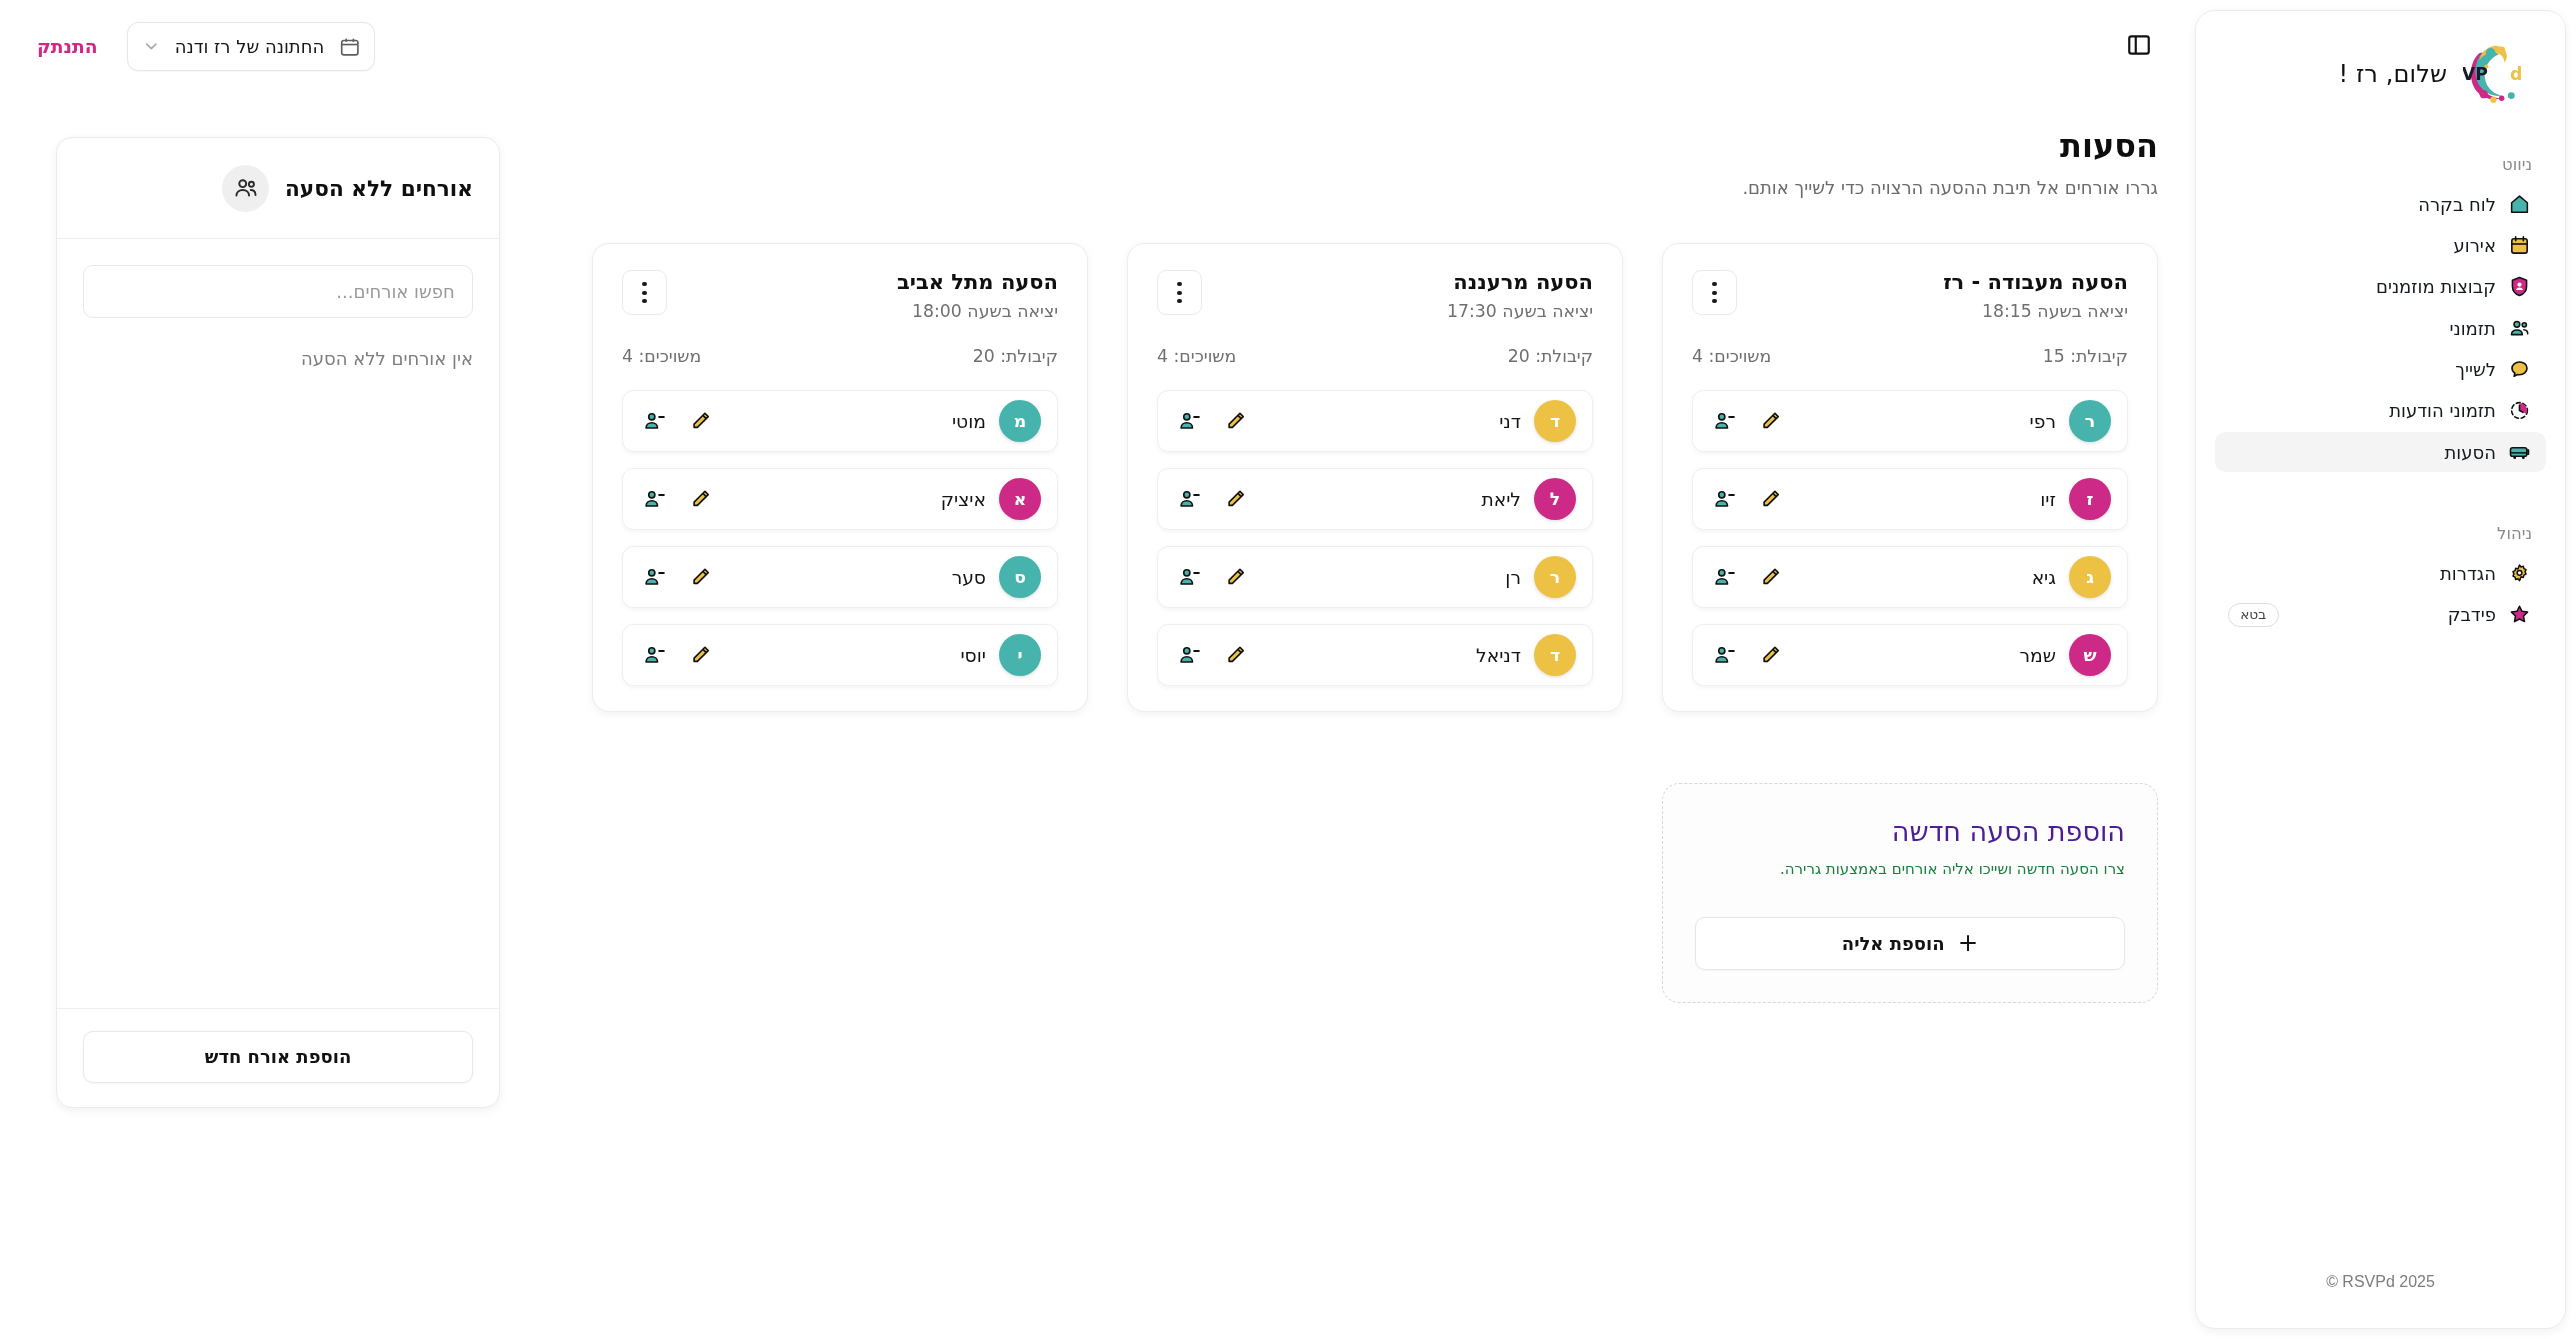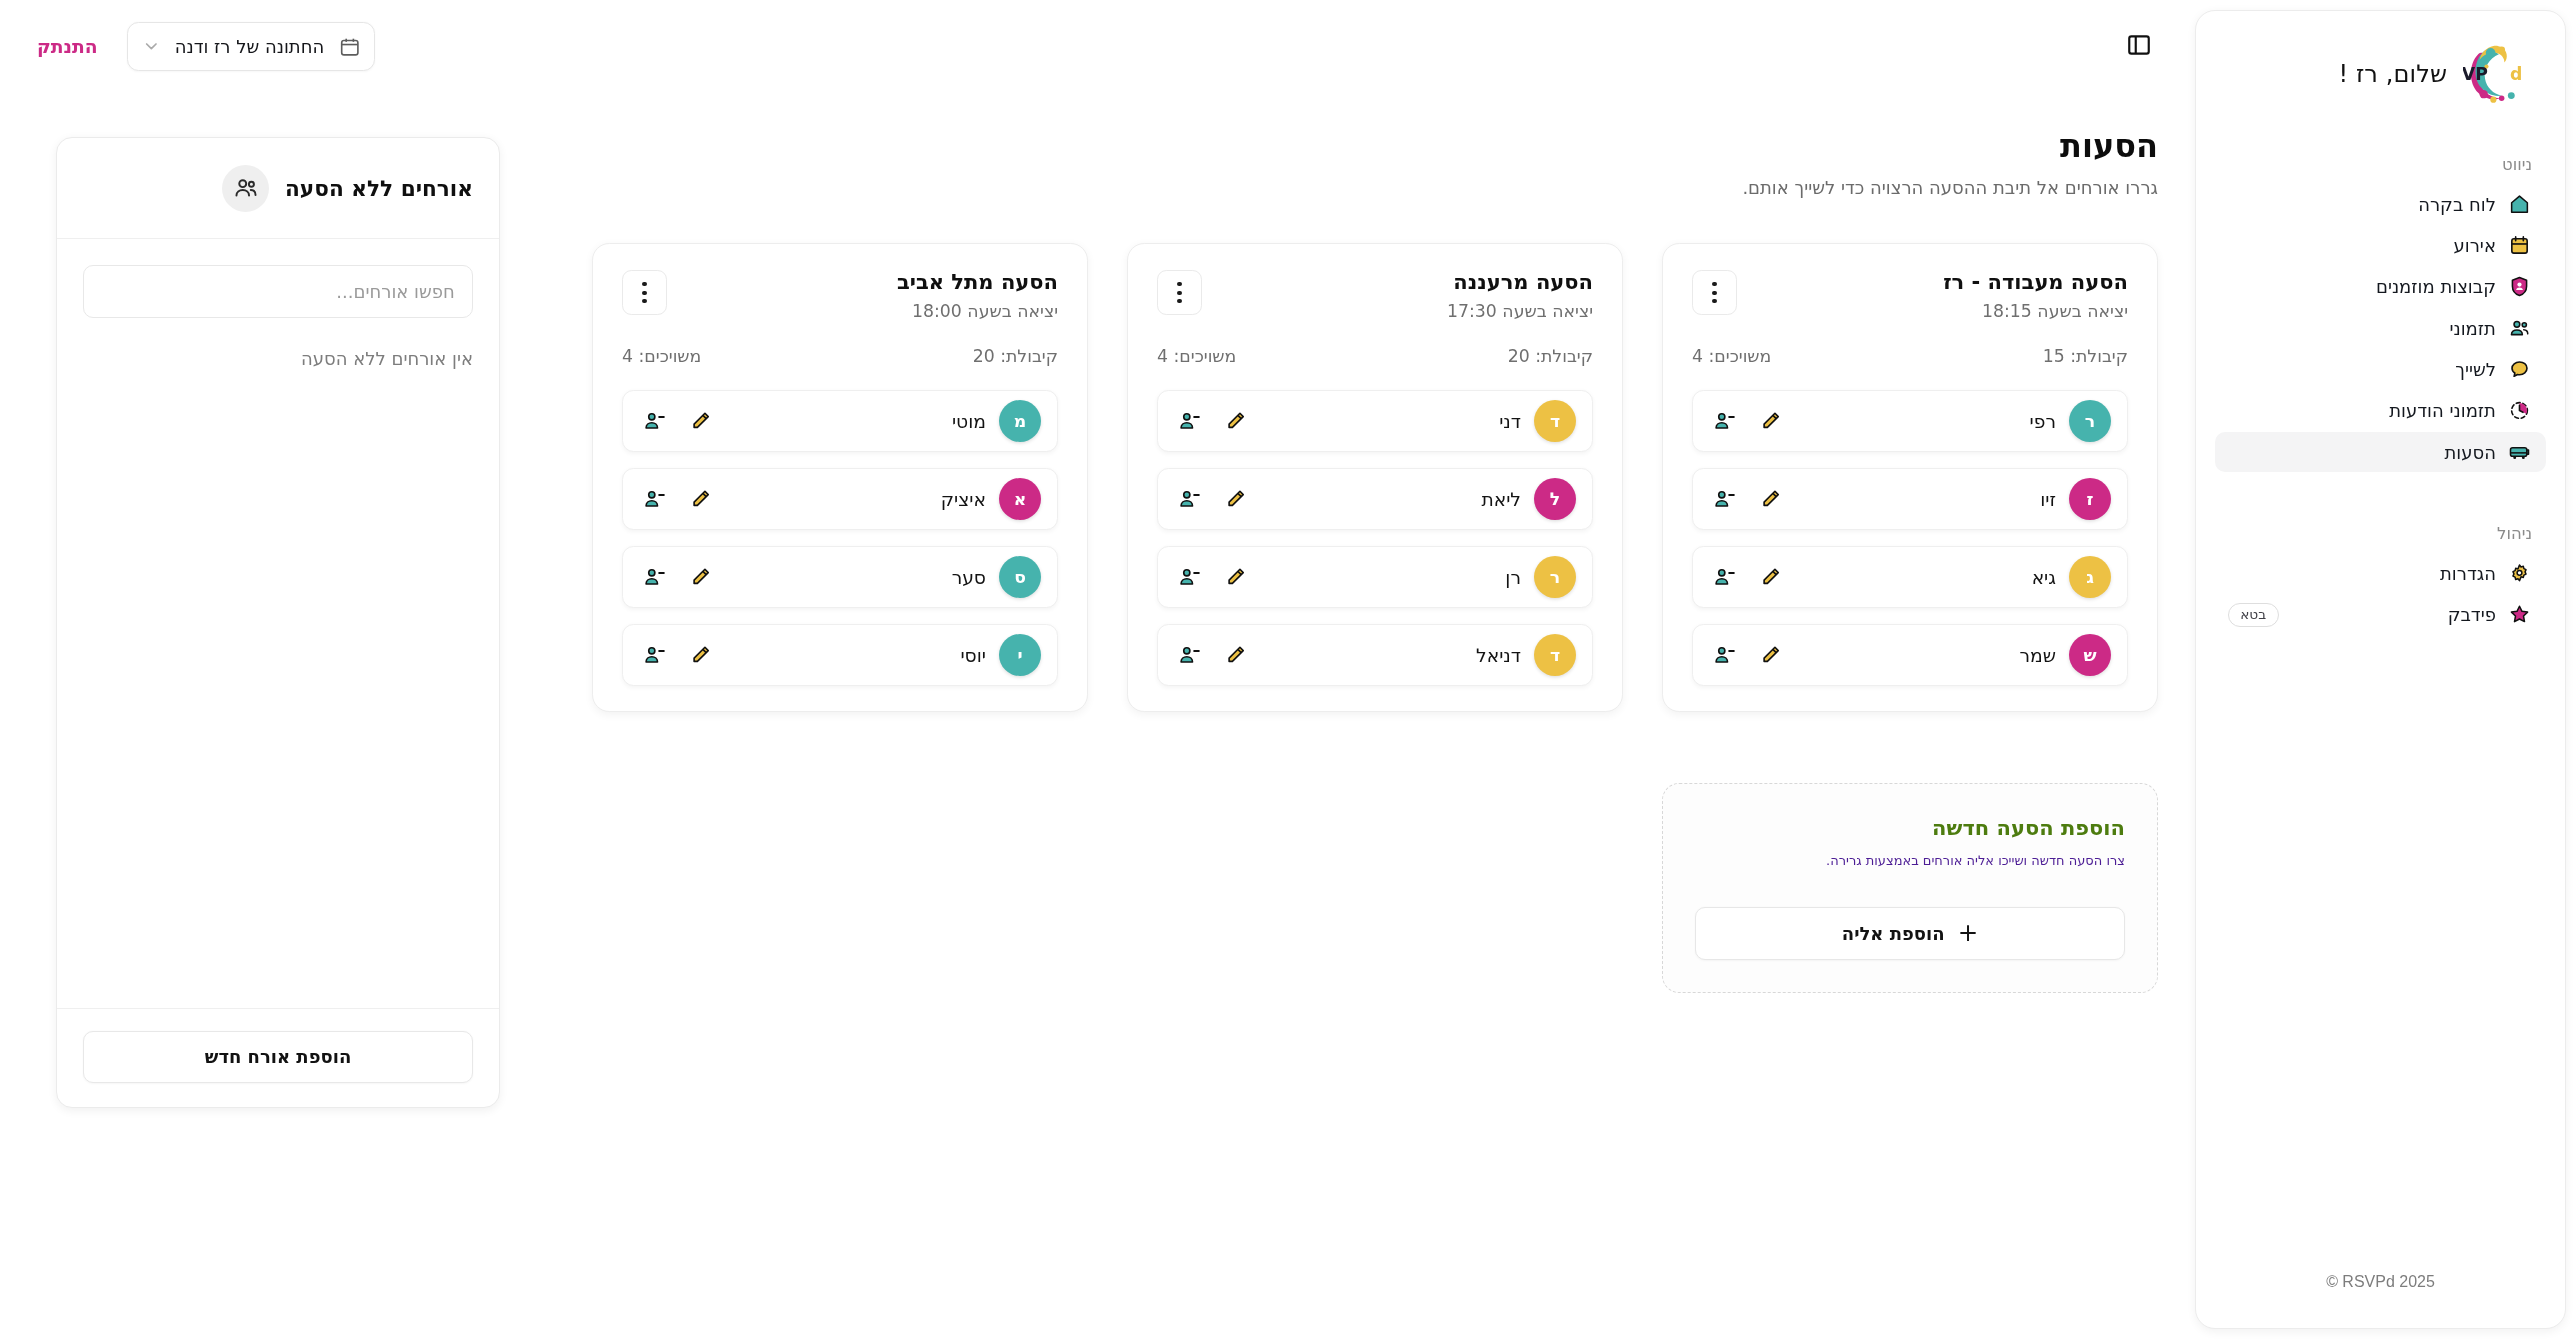--- a/index.html
+++ b/index.html
@@ -251,22 +251,22 @@
   
   .add-trip-card {
     width: 496px;
     border: 1.4px dashed #d8d8d8;
     border-radius: 17.3px;
     background: #fdfdfd;
     padding: 32px 32px 32px 32px;
     text-align: right;
     margin-top: 32px;
   }
-  .add-trip-title { font-size: 21px; font-weight: 700; color: #4d7c0f; }
-  .add-trip-desc { font-size: 13px; color: #4c1d95; margin-top: 11.5px; line-height: 1.5; }
+  .add-trip-title { font-size: 27px; font-weight: 400; color: #4c1d95; }
+  .add-trip-desc { font-size: 15px; color: #15803d; margin-top: 11.5px; line-height: 1.5; }
   .add-trip-btn {
     margin-top: 36px;
     width: 100%;
     height: 53px;
     border: 0.7px solid #e7e7e7;
     border-radius: 10px;
     background: #fff;
     display: flex; align-items: center; justify-content: center; gap: 13px;
     font-size: 18px; font-weight: 700; color: #131313;
     cursor: pointer;

